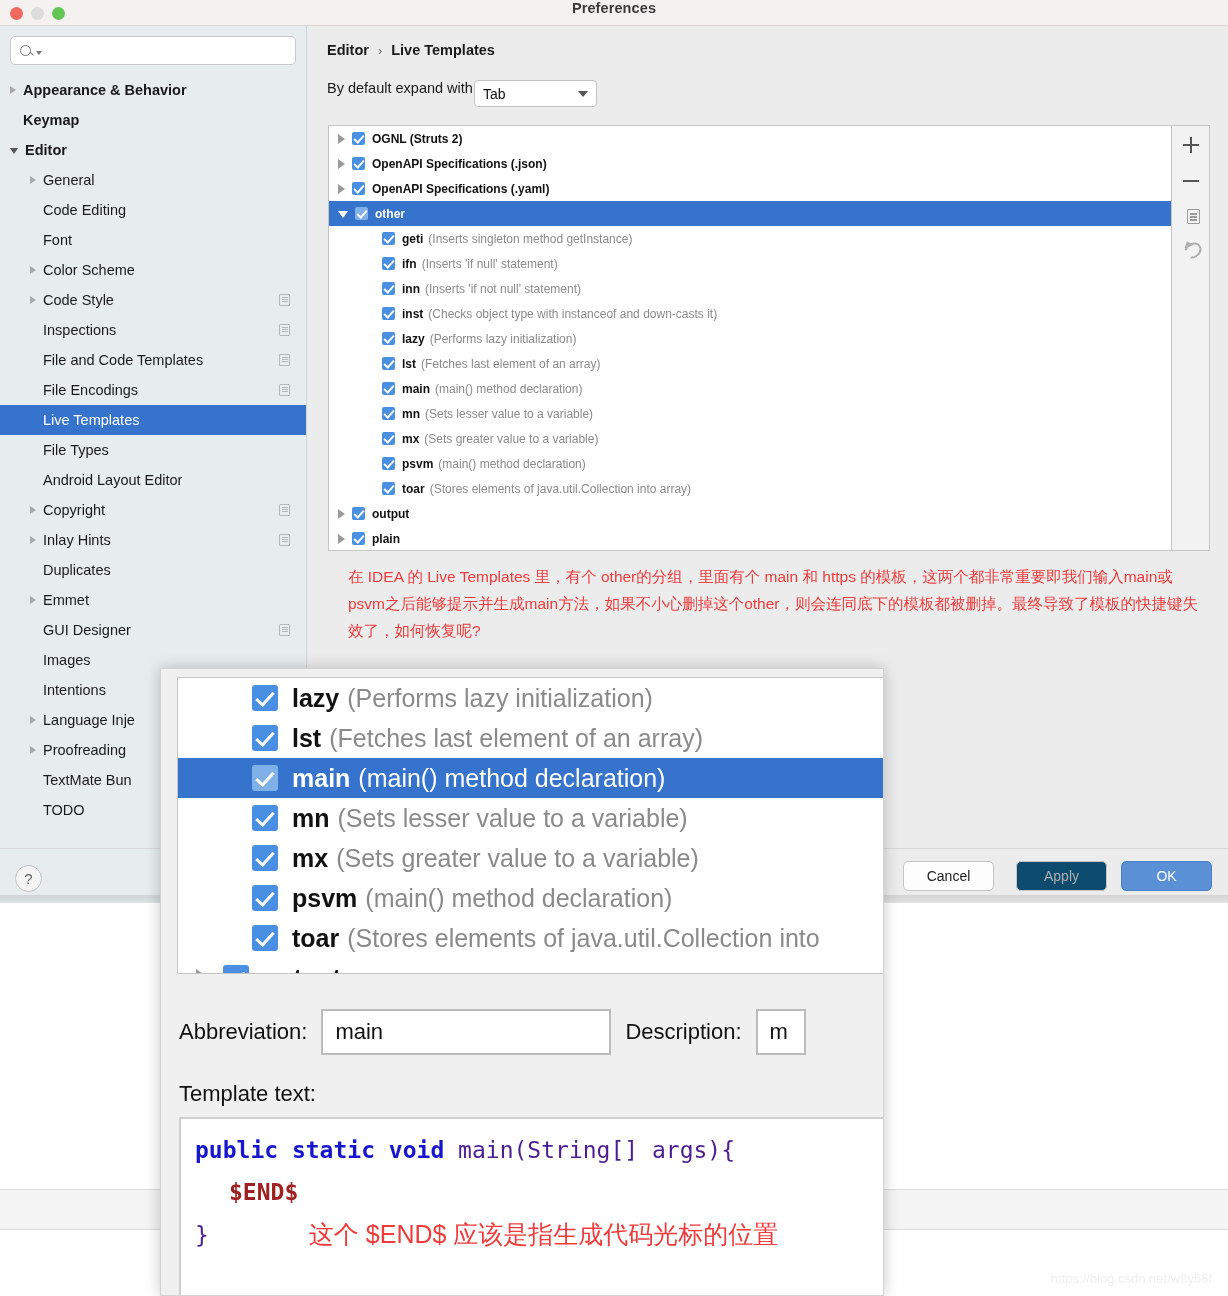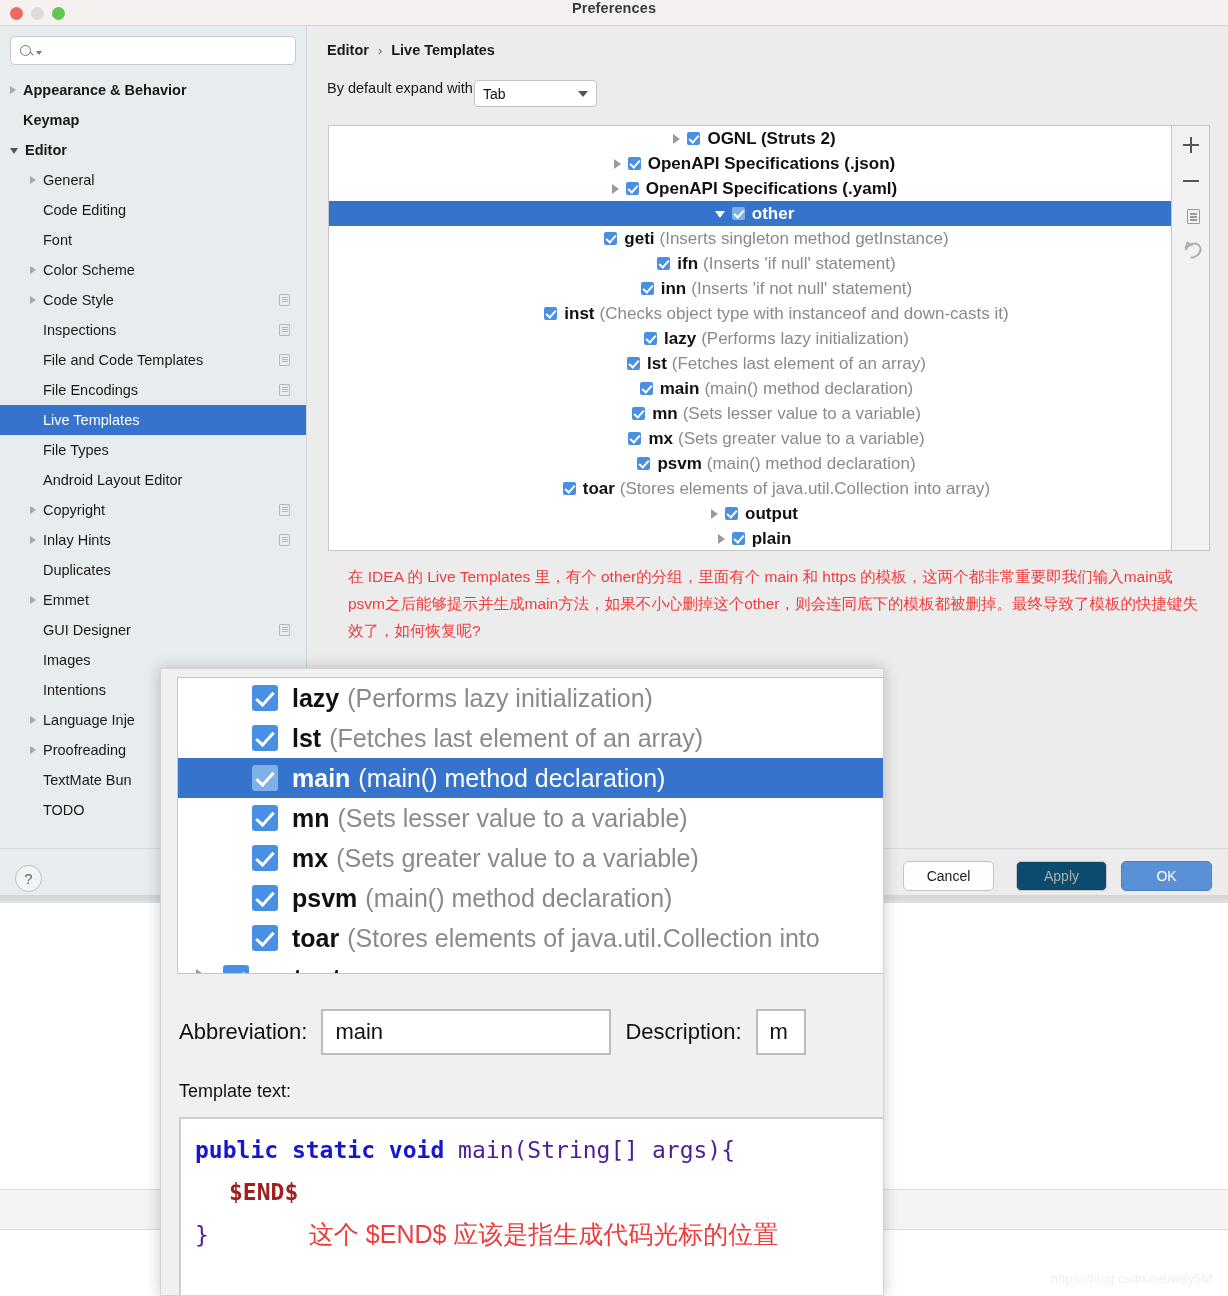--- a/index.html
+++ b/index.html
@@ -122,21 +122,21 @@
     position: absolute; left: 328px; top: 125px; width: 882px; height: 426px;
     display: flex;
   }
   .tlist {
     flex: 1; background: #fff;
     border: 1px solid #c6c6c6;
     overflow: hidden; position: relative;
   }
   .trow {
     display: flex; align-items: center; height: 25px;
-    padding-left: 6px; font-size: 17px; color: #111; white-space: nowrap; justify-content: center;
+    padding-left: 6px; font-size: 12px; color: #111; white-space: nowrap;
   }
   .trow.sel { background: #3573cd; color: #fff; }
   .trow .tarrow {
     width: 0; height: 0; flex: none; margin-right: 7px; margin-left: 3px;
     border-left: 7px solid #9a9a9a;
     border-top: 5px solid transparent; border-bottom: 5px solid transparent;
   }
   .trow .tarrow.down {
     border-left: 5.5px solid transparent; border-right: 5.5px solid transparent;
     border-top: 7px solid #fff; border-bottom: 0; margin-top: 2px;
@@ -257,21 +257,21 @@
   }
   .ov-input {
     height: 46px; background: #fff; border: 2px solid #bcbcbc;
     display: flex; align-items: center; padding: 0 12px;
     font-size: 22px; color: #111;
   }
   .ov-input.abbr { width: 290px; }
   .ov-input.desc { width: 50px; }
   .ov-tmpl-label {
     position: absolute; left: 18px; top: 412px;
-    font-size: 18px; color: #111;
+    font-size: 22px; color: #111;
   }
   .ov-code {
     position: absolute; left: 18px; top: 448px; width: 706px; height: 180px;
     background: #fff; border: 2px solid #cfcfcf; border-bottom: none;
     padding: 10px 0 0 14px;
     font-family: "DejaVu Sans Mono", monospace;
     font-size: 23px; line-height: 42px; white-space: pre;
   }
   .kw { color: #1616cf; font-weight: bold; }
   .plain-code { color: #4c1d95; }

